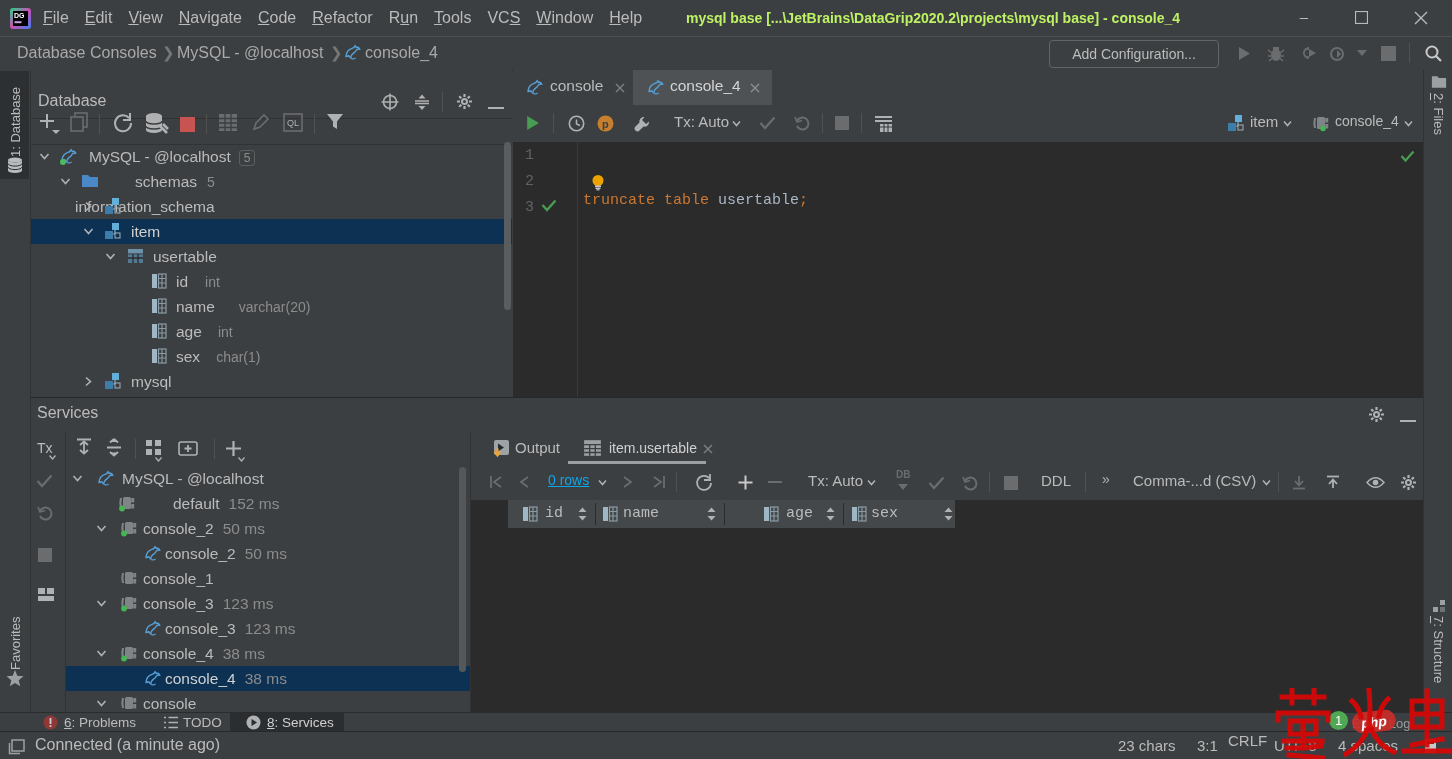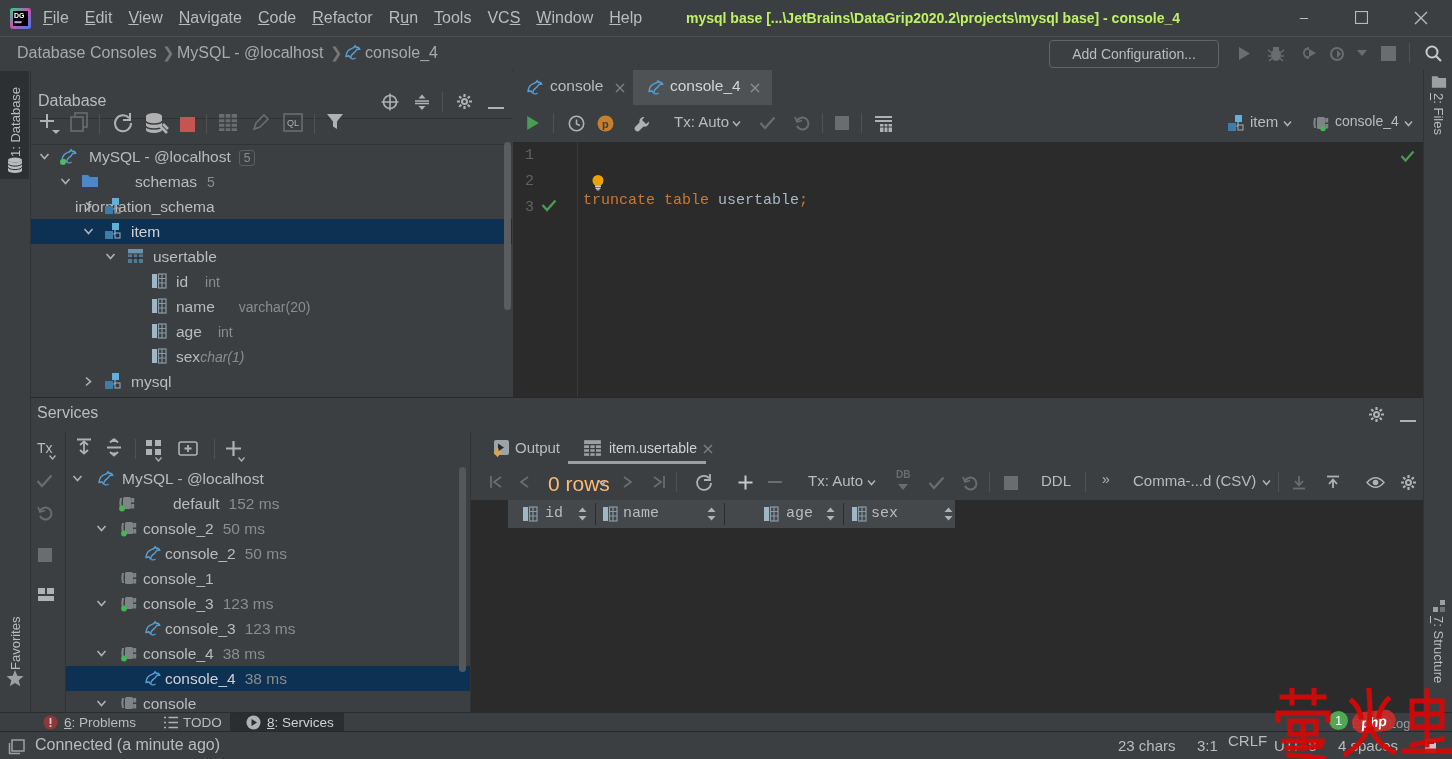--- a/index.html
+++ b/index.html
@@ -315,21 +315,21 @@
       <div class="trow" style="top:249px;">
         <svg class="tico" style="left:119px;" width="18" height="18" viewBox="0 0 18 18">
             <use href="#colico"></use>
           </svg>
         <span style="margin-left:145px;">age</span><span class="typ" style="margin-left:16px;">int</span>
       </div>
       <div class="trow" style="top:274px;">
         <svg class="tico" style="left:119px;" width="18" height="18" viewBox="0 0 18 18">
             <use href="#colico"></use>
           </svg>
-        <span style="margin-left:145px;">sex</span><span class="typ" style="font-style:italic;">char(1)</span>
+        <span style="margin-left:145px;">sex</span><span class="typ" style="margin-left:16px;">char(1)</span>
       </div>
       <div class="trow" style="top:299px;">
         <svg class="icon" style="left:52px;top:7px" width="11" height="11" viewBox="0 0 11 11">
             <path d="M3 1.5 L7.5 5.5 L3 9.5" stroke="#afb1b3" stroke-width="1.6" fill="none"></path>
           </svg>
         <svg class="tico" style="left:73px;" width="18" height="18" viewBox="0 0 18 18">
             <use href="#schemaico"></use>
           </svg>
         <span style="margin-left:100px;">mysql</span>
       </div>
@@ -587,21 +587,21 @@
         <path d="M1 1 L9 9 M9 1 L1 9" stroke="#7d8082" stroke-width="1.4"></path>
       </svg>
     <div class="abs" style="left:97px;top:30px;width:138px;height:3px;background:#9da0a2;"></div>
     <div class="abs" id="gridtool" style="left:0;top:34px;width:952px;height:35px;">
       <svg class="icon" style="left:18px;top:10px" width="14" height="14" viewBox="0 0 14 14">
           <path d="M2 1 L2 13 M12 2 L5 7 L12 12" stroke="#6a6c6e" stroke-width="1.8" fill="none"></path>
         </svg>
       <svg class="icon" style="left:48px;top:10px" width="10" height="14" viewBox="0 0 10 14">
           <path d="M9 2 L2 7 L9 12" stroke="#6a6c6e" stroke-width="1.8" fill="none"></path>
         </svg>
-      <div class="abs" style="left:77px;top:7px;color:#fdba74;font-size:21px;">0 rows</div>
+      <div class="abs" style="left:77px;top:7px;color:#0ea5e9;font-size:14px;text-decoration:underline;">0 rows</div>
       <svg class="icon" style="left:127px;top:14px" width="9" height="7" viewBox="0 0 9 7">
           <path d="M1 1.5 L4.5 5.5 L8 1.5" stroke="#afb1b3" stroke-width="1.5" fill="none"></path>
         </svg>
       <svg class="icon" style="left:152px;top:10px" width="10" height="14" viewBox="0 0 10 14">
           <path d="M1 2 L8 7 L1 12" stroke="#6a6c6e" stroke-width="1.8" fill="none"></path>
         </svg>
       <svg class="icon" style="left:181px;top:10px" width="14" height="14" viewBox="0 0 14 14">
           <path d="M12 1 L12 13 M2 2 L9 7 L2 12" stroke="#6a6c6e" stroke-width="1.8" fill="none"></path>
         </svg>
       <div class="sep" style="left:205px;top:7px;"></div>

